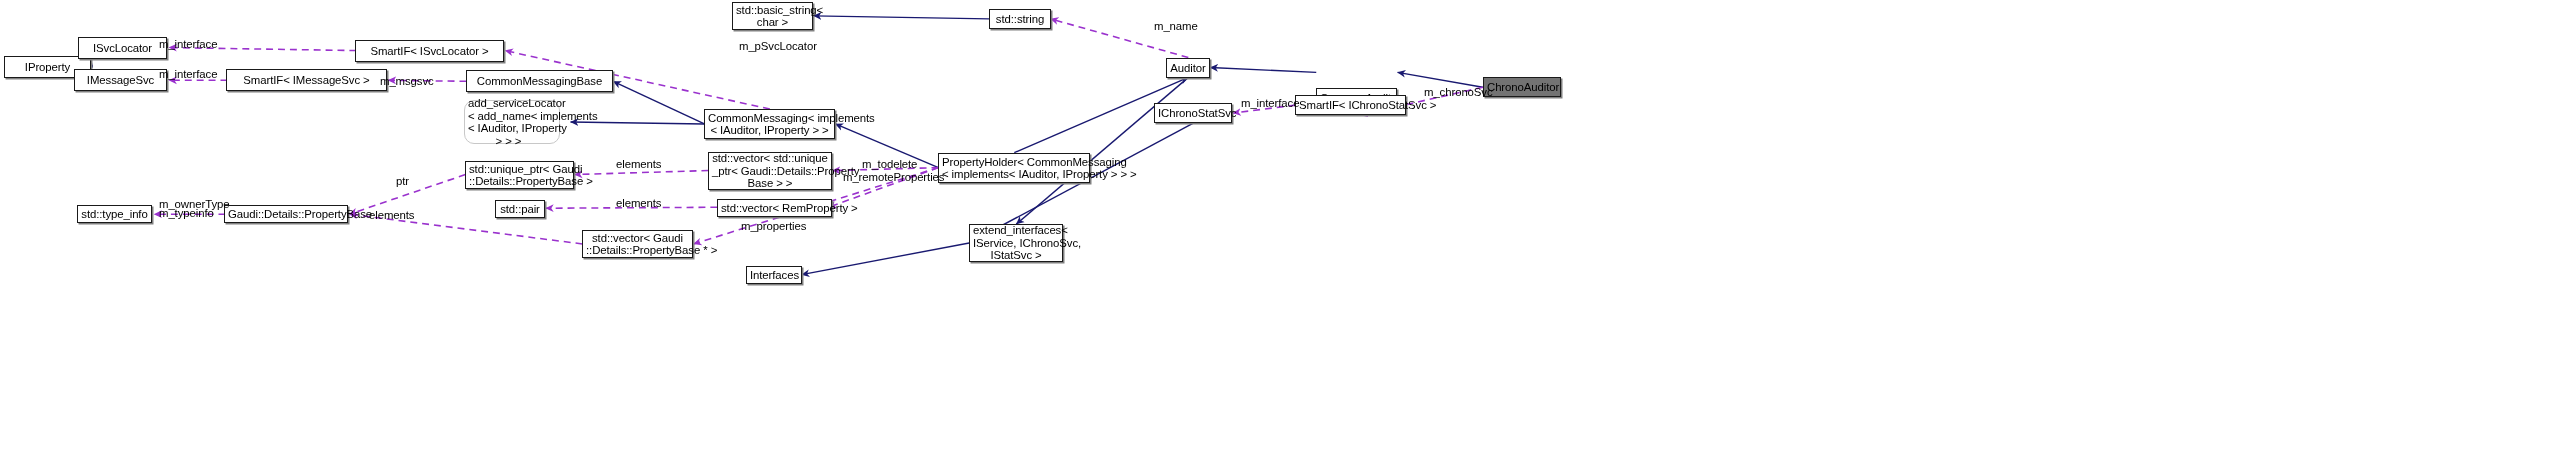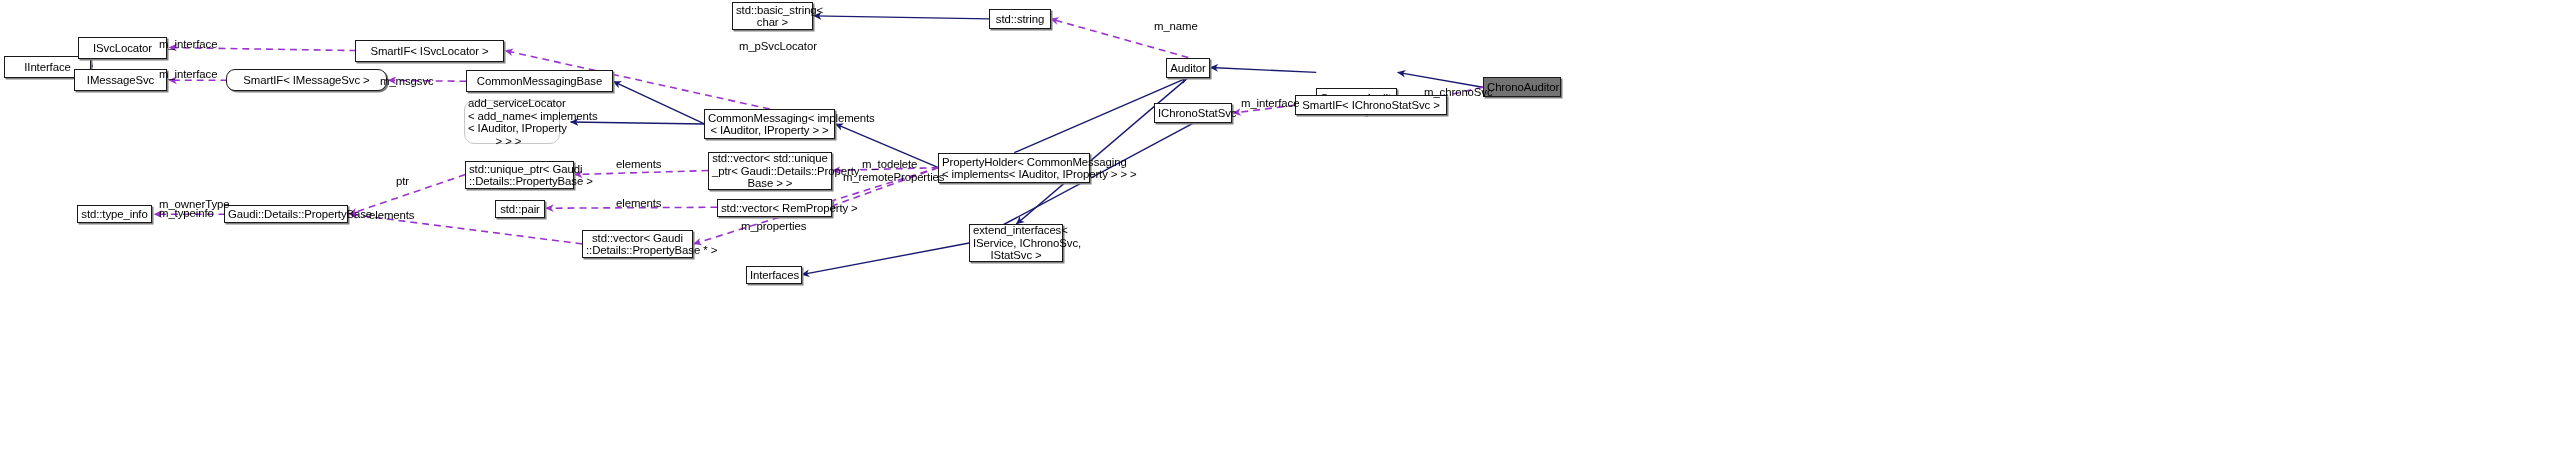--- a/index.html
+++ b/index.html
@@ -95,40 +95,40 @@
         <path d="M226,216 L154,216" stroke="#9a32cd" stroke-width="1.6" fill="none" stroke-dasharray="7,5" marker-end="url(#purpleArrow)"></path>
         <path d="M586,246 L351,216" stroke="#9a32cd" stroke-width="1.6" fill="none" stroke-dasharray="7,5" marker-end="url(#purpleArrow)"></path>
         <path d="M945,169 L698,246" stroke="#9a32cd" stroke-width="1.6" fill="none" stroke-dasharray="7,5" marker-end="url(#purpleArrow)"></path>
         <path d="M1197,78 L1023.5,226" stroke="#191970" stroke-width="1.4" fill="none" marker-end="url(#navyArrow)"></path>
         <path d="M1202.5,124 L976,245" stroke="#191970" stroke-width="1.4" fill="none" marker-end="url(#navyArrow)"></path>
         <path d="M976,245 L807,277" stroke="#191970" stroke-width="1.4" fill="none" marker-end="url(#navyArrow)"></path>
       </g>
   </svg>
 
   <div id="nodes-layer">
-      <div class="node" style="left: 4px; top: 56px; width: 87px; height: 22px;"><span class="label">IInterface</span></div>
+      <div class="node" style="left: 4px; top: 56px; width: 87px; height: 22px;"><span class="label">IProperty</span></div>
       <div class="node" style="left: 78px; top: 37px; width: 89px; height: 22px;"><span class="label">ISvcLocator</span></div>
       <div class="node" style="left: 74px; top: 69px; width: 93px; height: 22px;"><span class="label">IMessageSvc</span></div>
       <div class="node" style="left: 355px; top: 40px; width: 149px; height: 22px;"><span class="label">SmartIF&lt; ISvcLocator &gt;</span></div>
-      <div class="node" style="left: 226px; top: 69px; width: 161px; height: 22px; border-radius: 9px;"><span class="label">SmartIF&lt; IMessageSvc &gt;</span></div>
+      <div class="node" style="left: 226px; top: 69px; width: 161px; height: 22px;"><span class="label">SmartIF&lt; IMessageSvc &gt;</span></div>
       <div class="node" style="left: 466px; top: 70px; width: 147px; height: 22px;"><span class="label">CommonMessagingBase</span></div>
       <div class="node soft" style="left: 464px; top: 100px; width: 96px; height: 44px; justify-content: flex-start; border-radius: 10px;"><span class="label" style="text-align: left;">add_serviceLocator
 &lt; add_name&lt; implements
 &lt; IAuditor, IProperty
          &gt; &gt; &gt;</span></div>
       <div class="node" style="left: 704px; top: 109px; width: 131px; height: 30px;"><span class="label">CommonMessaging&lt; implements
 &lt; IAuditor, IProperty &gt; &gt;</span></div>
       <div class="node" style="left: 732px; top: 2px; width: 81px; height: 28px;"><span class="label">std::basic_string&lt;
 char &gt;</span></div>
       <div class="node" style="left: 989px; top: 9px; width: 62px; height: 20px;"><span class="label">std::string</span></div>
       <div class="node" style="left: 1166px; top: 58px; width: 44px; height: 20px;"><span class="label">Auditor</span></div>
       <div class="node" style="left: 1316px; top: 63px; width: 81px; height: 20px; margin-top: 25px;"><span class="label">CommonAuditor</span></div>
       <div class="node current" style="left: 1483px; top: 77px; width: 78px; height: 20px;"><span class="label">ChronoAuditor</span></div>
       <div class="node" style="left: 1154px; top: 103px; width: 78px; height: 20px;"><span class="label">IChronoStatSvc</span></div>
-      <div class="node" style="left: 1295px; top: 95px; width: 152px; height: 20px; text-align: center;"><span class="label">SmartIF&lt; IChronoStatSvc &gt;</span></div>
+      <div class="node" style="left: 1295px; top: 95px; width: 111px; height: 20px; text-align: center;"><span class="label">SmartIF&lt; IChronoStatSvc &gt;</span></div>
       <div class="node" style="left: 938px; top: 153px; width: 152px; height: 30px;"><span class="label">PropertyHolder&lt; CommonMessaging
 &lt; implements&lt; IAuditor, IProperty &gt; &gt; &gt;</span></div>
       <div class="node" style="left: 465px; top: 161px; width: 109px; height: 28px;"><span class="label">std::unique_ptr&lt; Gaudi
 ::Details::PropertyBase &gt;</span></div>
       <div class="node" style="left: 708px; top: 152px; width: 124px; height: 38px;"><span class="label">std::vector&lt; std::unique
 _ptr&lt; Gaudi::Details::Property
 Base &gt; &gt;</span></div>
       <div class="node" style="left: 495px; top: 200px; width: 50px; height: 18px;"><span class="label">std::pair</span></div>
       <div class="node" style="left: 717px; top: 199px; width: 115px; height: 18px;"><span class="label">std::vector&lt; RemProperty &gt;</span></div>
       <div class="node" style="left: 77px; top: 205px; width: 75px; height: 18px;"><span class="label">std::type_info</span></div>

